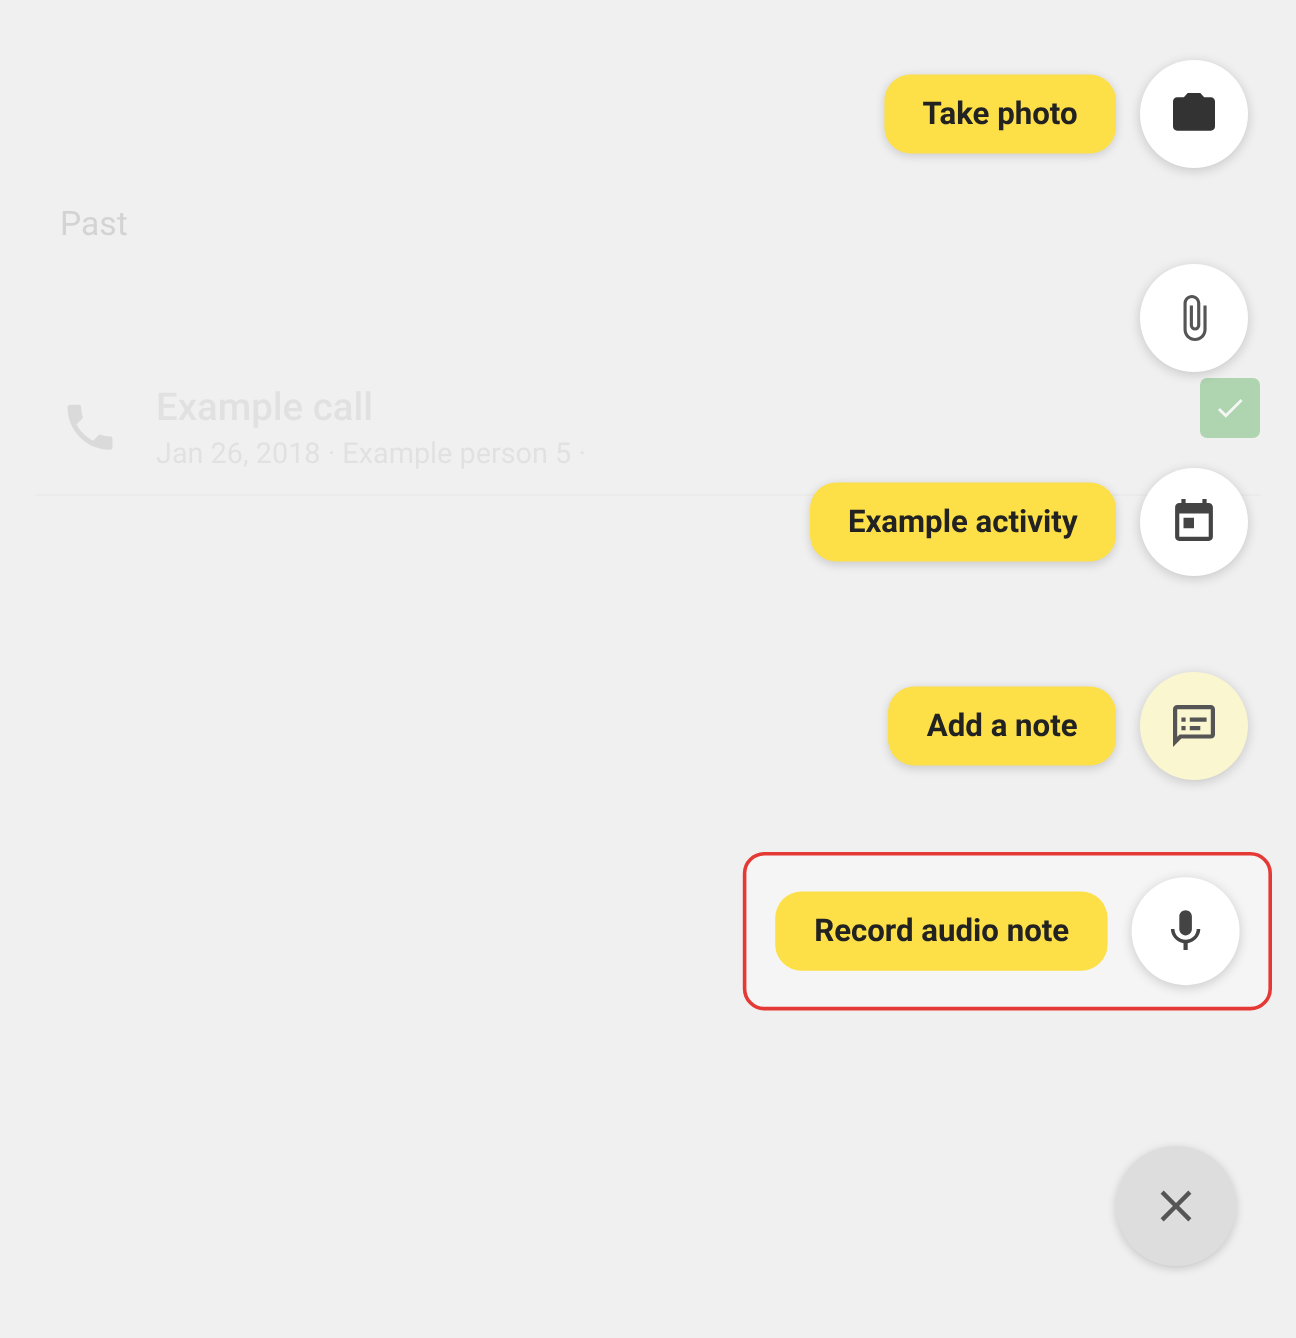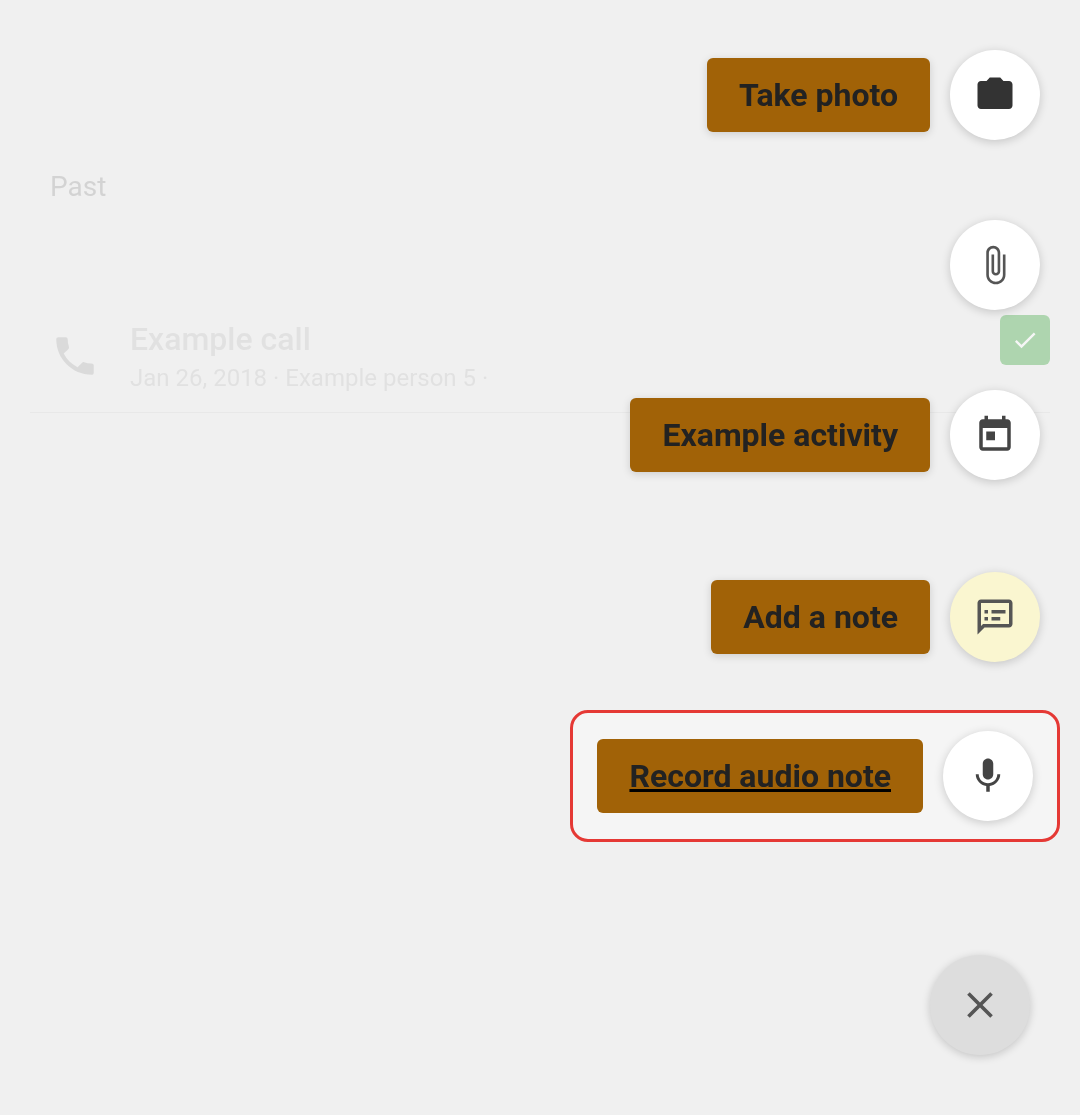--- a/index.html
+++ b/index.html
@@ -84,24 +84,24 @@
 
     .fab-row {
       position: absolute;
       right: 40px;
       display: flex;
       align-items: center;
       gap: 20px;
     }
 
     .fab-label {
-      background: #a16207;
-      border-radius: 6px;
+      background: #fde047;
+      border-radius: 22px;
       padding: 18px 32px;
-      font-size: 32px;
+      font-size: 26px;
       font-weight: 700;
       color: #222;
       box-shadow: 0 2px 8px rgba(0,0,0,0.15);
       white-space: nowrap;
     }
 
     .fab-circle {
       width: 90px;
       height: 90px;
       border-radius: 50%;
@@ -128,32 +128,31 @@
       top: 220px;
     }
 
     
     .row-schedule {
       top: 390px;
     }
 
     
     .row-add-note {
-      top: 572px;
+      top: 560px;
     }
 
     
     .row-record-audio {
       top: 710px;
       right: 20px;
       border: 3px solid #e53935;
       border-radius: 18px;
       padding: 18px 24px;
       background: #f5f5f5;
-      text-decoration: underline;
     }
 
     .row-record-audio .fab-label {
       box-shadow: none;
     }
 
     
     .fab-close {
       position: absolute;
       right: 50px;

